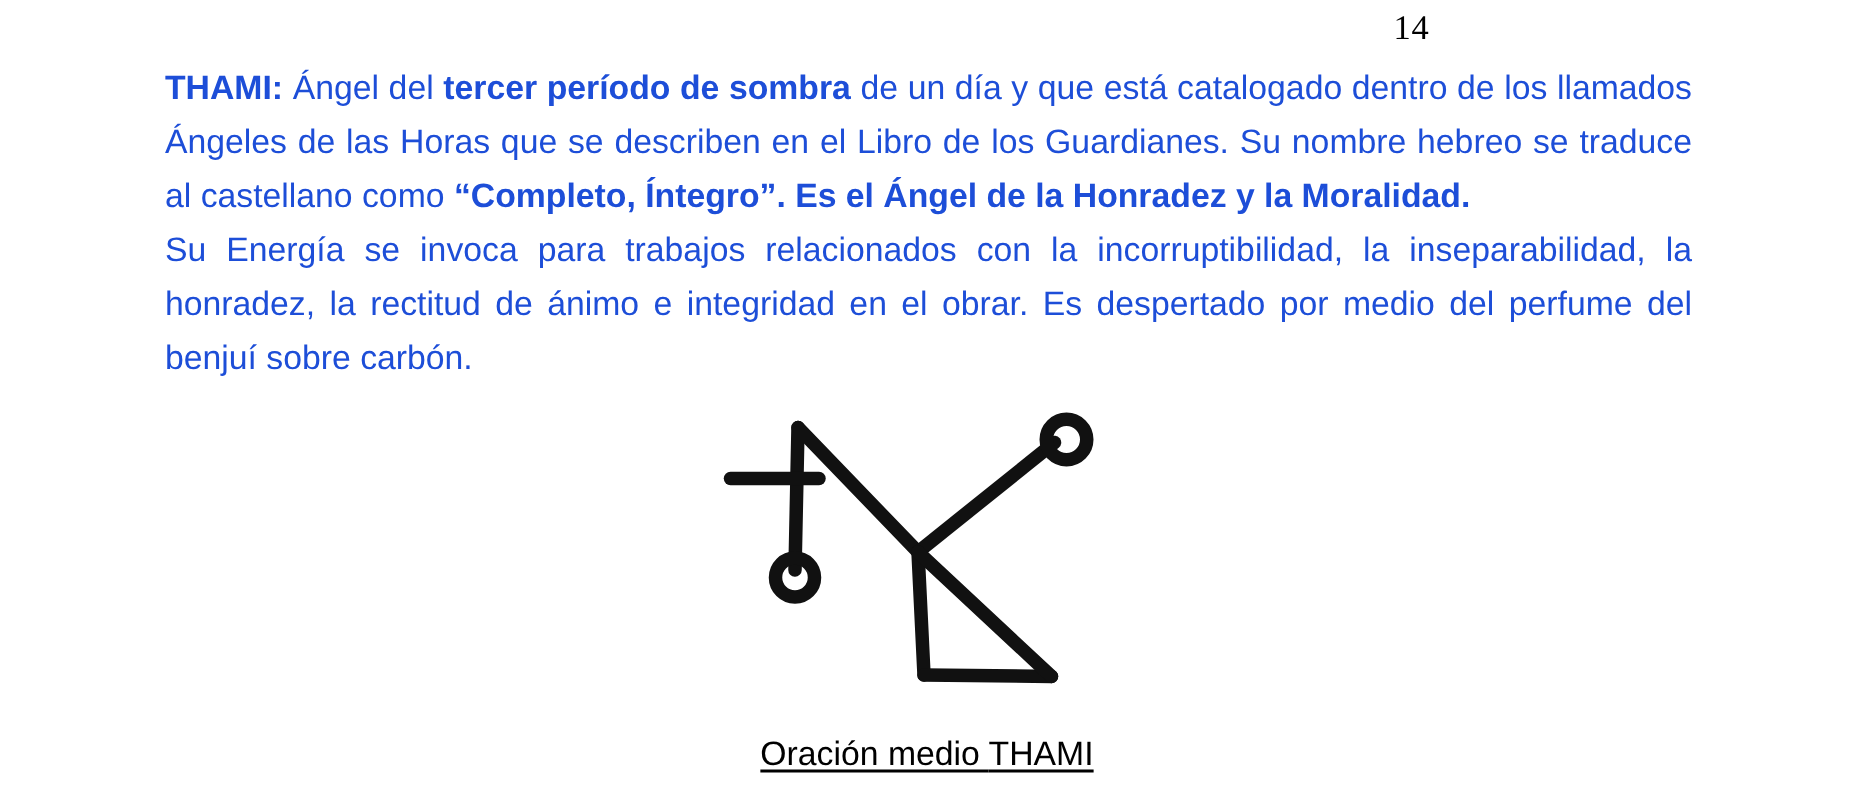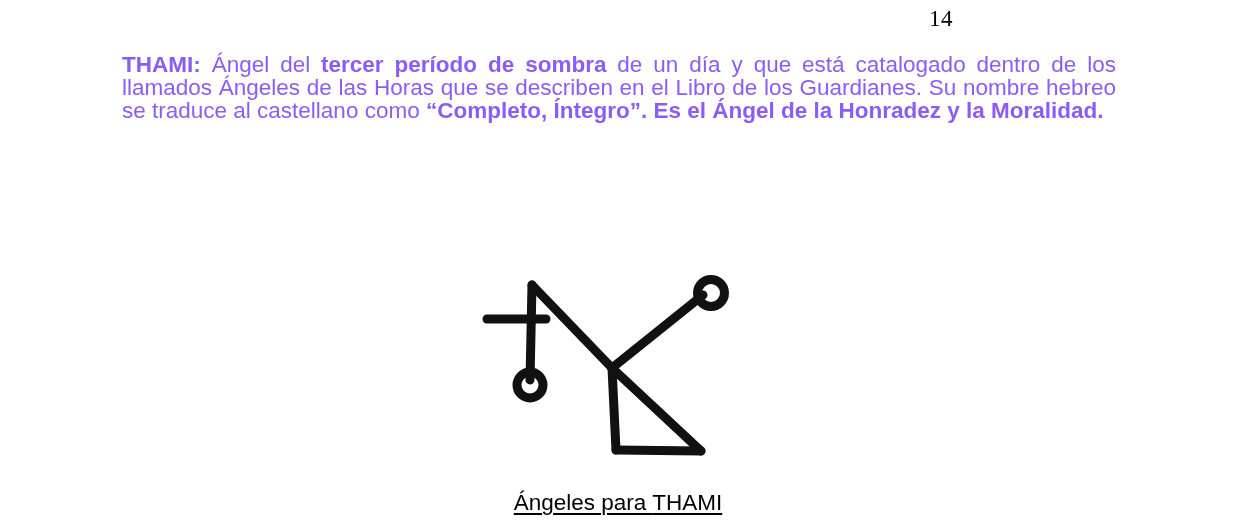--- a/index.html
+++ b/index.html
@@ -33,26 +33,26 @@
     color: #000000;
     letter-spacing: 0.5px;
   }
   .body-text {
     position: absolute;
     left: 110px;
     top: 29px;
     width: 1018px;
   }
   .para {
-    margin: 12px;
+    margin: 0;
     padding: 0;
     text-align: justify;
     font-size: 22.5px;
-    line-height: 23px;
-    color: #8b5cf6;
+    line-height: 36px;
+    color: #1d4ed8;
     word-spacing: 0px;
   }
   .para.p2 {
     margin-top: 0px;
   }
   .para b {
     font-weight: bold;
   }
   .sigil-figure {
     position: absolute;
@@ -86,20 +86,21 @@
 </style>
 </head>
 <body>
 
 <div class="page">
 
   <div class="page-number">14</div>
 
   <div class="body-text">
     <p class="para p1"><b>THAMI:</b><span> Ángel del </span><b>tercer período de sombra</b><span> de un día y que está catalogado dentro de los llamados Ángeles de las Horas que se describen en el Libro de los Guardianes. Su nombre hebreo se traduce al castellano como </span><b>“Completo, Íntegro”. Es el Ángel de la Honradez y la Moralidad.</b></p>
+    <p class="para p2"><span>Su Energía se invoca para trabajos relacionados con la incorruptibilidad, la inseparabilidad, la honradez, la rectitud de ánimo e integridad en el obrar. Es despertado por medio del perfume del benjuí sobre carbón.</span></p>
   </div>
 
   <div class="sigil-figure">
     <svg width="320" height="232" viewBox="0 0 320 232">
       <g fill="none" stroke="#111111" stroke-width="9" stroke-linecap="round" stroke-linejoin="round">
 
         <path d="M 72 33 L 70 128"></path>
 
         <path d="M 27 67 L 86 67"></path>
 
@@ -113,15 +114,15 @@
 
         <path d="M 241 199 L 152 116"></path>
       </g>
 
       <circle cx="70" cy="133" r="13" fill="none" stroke="#111111" stroke-width="9"></circle>
 
       <circle cx="251" cy="41" r="13.5" fill="none" stroke="#111111" stroke-width="9"></circle>
     </svg>
   </div>
 
-  <div class="caption"><span class="caption-inner"><span>Ángeles para </span><span class="caption-name">THAMI</span></span></div>
+  <div class="caption"><span class="caption-inner"><span>Oración medio </span><span class="caption-name">THAMI</span></span></div>
 
 </div>
 
 </body></html>

